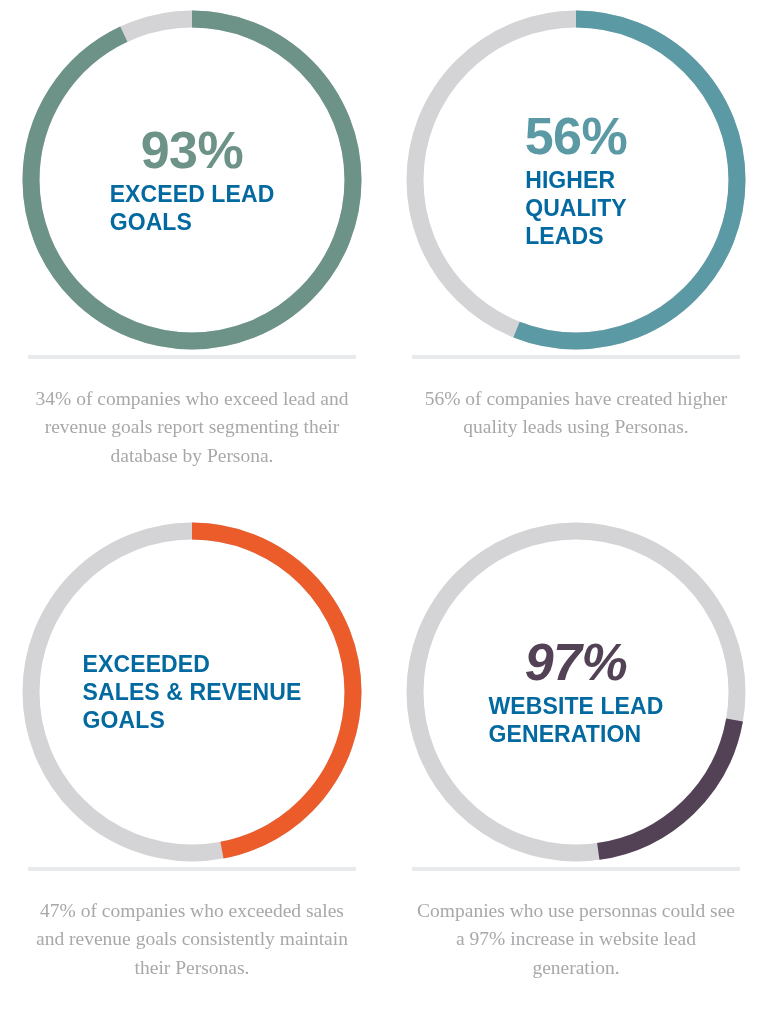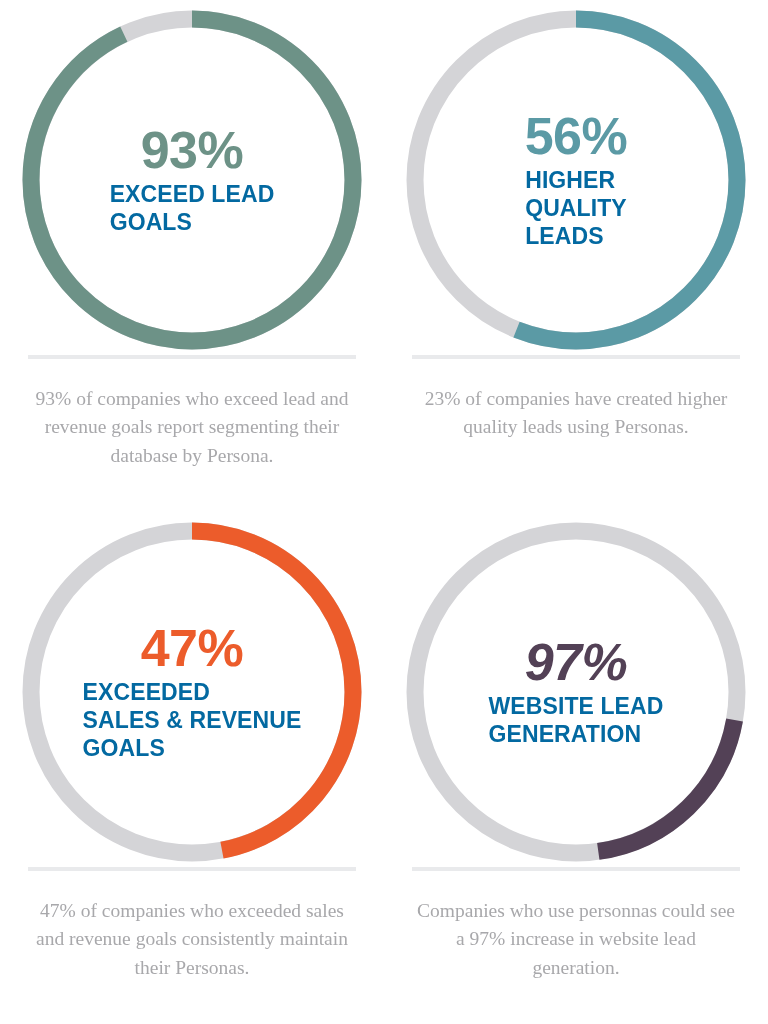--- a/index.html
+++ b/index.html
@@ -108,50 +108,49 @@
       </svg>
       <div class="donut-center">
         <div class="pct" style="color: rgb(109, 146, 135);">93%</div>
         <div class="label label-narrow">
           <div>EXCEED LEAD</div>
           <div>GOALS</div>
         </div>
       </div>
     </div>
     <div class="divider"></div>
-    <div class="caption">93% of companies who exceed lead and revenue goals report segmenting their database by Persona.</div>
+    <div class="caption">34% of companies who exceed lead and revenue goals report segmenting their database by Persona.</div>
   </div>
 
   <div class="cell">
     <div class="donut-wrap">
       <svg viewBox="0 0 340 340">
         <circle cx="170" cy="170" r="161" fill="none" stroke="#d4d4d7" stroke-width="17"></circle>
         <circle class="donut-arc" id="arc1" cx="170" cy="170" r="161" fill="none" stroke="#5b9aa5" stroke-width="17" transform="rotate(-90 170 170)" stroke-dasharray="566.4919872953114 445.1008471606019"></circle>
       </svg>
       <div class="donut-center">
         <div class="pct" style="color: rgb(91, 154, 165);">56%</div>
         <div class="label label-narrow">
           <div>HIGHER</div>
           <div>QUALITY</div>
           <div>LEADS</div>
         </div>
       </div>
     </div>
     <div class="divider"></div>
-    <div class="caption">23% of companies have created higher quality leads using Personas.</div>
+    <div class="caption">56% of companies have created higher quality leads using Personas.</div>
   </div>
 
   <div class="cell">
     <div class="donut-wrap">
       <svg viewBox="0 0 340 340">
         <circle cx="170" cy="170" r="161" fill="none" stroke="#d4d4d7" stroke-width="17"></circle>
         <circle class="donut-arc" id="arc2" cx="170" cy="170" r="161" fill="none" stroke="#ec5c2b" stroke-width="17" transform="rotate(-90 170 170)" stroke-dasharray="475.44863219427924 536.1442022616341"></circle>
       </svg>
       <div class="donut-center">
-        <div class="pct" style="color: rgb(236, 92, 43);">47%</div>
         <div class="label">
           <div>EXCEEDED</div>
           <div>SALES &amp; REVENUE</div>
           <div>GOALS</div>
         </div>
       </div>
     </div>
     <div class="divider"></div>
     <div class="caption">47% of companies who exceeded sales and revenue goals consistently maintain their Personas.</div>
   </div>

